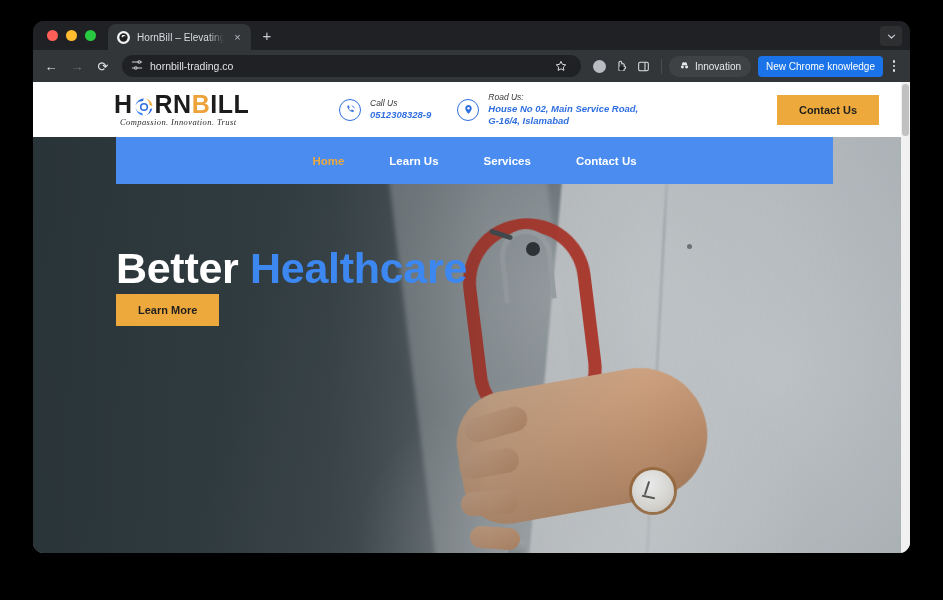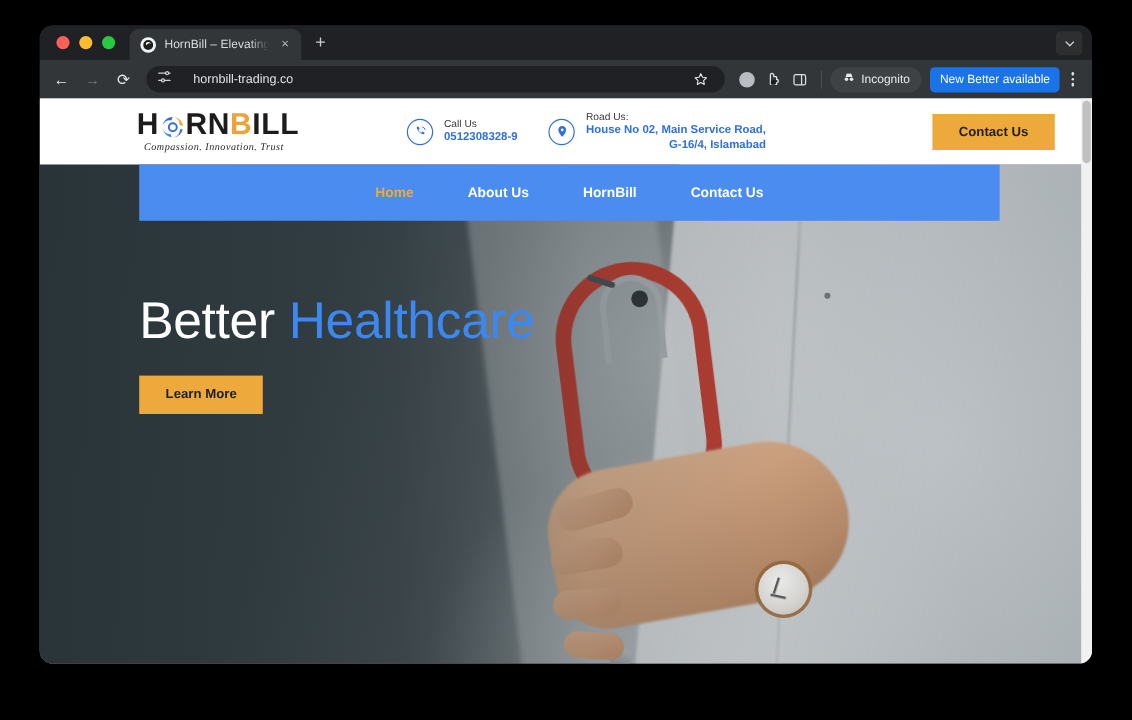--- a/index.html
+++ b/index.html
@@ -100,21 +100,21 @@
     flex: 0 0 auto;
   }
   .nav-btn.dim { color: #6d7073; }
 
   .omnibox {
     flex: 1 1 auto;
     height: 22px;
     background: #202124;
     border-radius: 11px;
     display: flex; align-items: center;
-    gap: 18px;
+    gap: 7px;
     padding: 0 10px 0 9px;
     margin: 0 7px 0 5px;
     min-width: 0;
   }
   .omnibox-url {
     color: #dfe1e5;
     font-size: 10.5px;
     white-space: nowrap; overflow: hidden;
   }
   .omnibox-spacer { flex: 1 1 auto; }
@@ -202,32 +202,33 @@
     margin-top: 0;
     padding-left: 6px;
     text-align: right;
   }
 
   .contact-group {
     display: flex; align-items: center;
     gap: 26px;
     flex: 1 1 auto;
     padding-left: 6px;
+    font-style: italic;
   }
   .contact-item { display: flex; align-items: center; gap: 9px; }
   .c-icon {
     width: 22px; height: 22px; border-radius: 50%;
     border: 1.3px solid #2f6fe0;
     display: flex; align-items: center; justify-content: center;
     flex: 0 0 22px;
   }
   .c-text { line-height: 1.25; }
   .c-label { font-size: 8.5px; color: #3a3a3a; }
   .c-value { font-size: 9.5px; color: #2f6fe0; font-weight: 700; }
-  .c-value.addr { max-width: 150px; text-align: right; }
+  .c-value.addr { max-width: 150px; }
 
   .contact-cta {
     background: #eda93c;
     color: #1f1f1f;
     font-size: 11px; font-weight: 700;
     padding: 9px 22px;
     border: none;
     flex: 0 0 auto;
     margin-left: auto;
     margin-right: 7px;
@@ -394,34 +395,33 @@
   
   .hero-content {
     position: absolute;
     left: 83px; top: 106px;
     width: 420px;
     z-index: 4;
   }
   .hero-h1 {
     font-size: 43px;
     line-height: 1.18;
-    font-weight: 400;
+    font-weight: 700;
     color: #ffffff;
     letter-spacing: -.3px;
   }
   .hero-h1 .hl { color: #3d87f0; }
   .hero-p {
     margin-top: 20px;
     width: 340px;
     color: #eceff1;
     font-size: 9.3px;
     line-height: 1.85;
   }
   .hero-cta {
-    margin-top: 19px;
     background: #eda93c;
     color: #1f1f1f;
     font-size: 11px; font-weight: 700;
     padding: 10px 22px;
     border: none;
   }
 
   
   .page-scrollbar {
     position: absolute;
@@ -512,24 +512,24 @@
     <span class="tb-divider"></span>
 
     <div class="incognito-pill">
       <span>
         <svg width="11" height="11" viewBox="0 0 14 14">
             <path d="M3.4 6.6 4.3 3.6c.2-.6.7-.9 1.3-.8l1.4.3 1.4-.3c.6-.1 1.1.2 1.3.8l.9 3z" fill="#e6e8ea"></path>
             <circle cx="4.3" cy="9" r="1.9" fill="#e6e8ea"></circle>
             <circle cx="9.7" cy="9" r="1.9" fill="#e6e8ea"></circle>
           </svg>
       </span>
-      <span>Incognito</span>
+      <span>Innovation</span>
     </div>
 
-    <div class="chrome-pill">New Better available</div>
+    <div class="chrome-pill">New Chrome knowledge</div>
 
     <div class="kebab">
         <i></i>
         <i></i>
         <i></i>
       </div>
   </div>
 
   <div class="viewport">
 
@@ -604,22 +604,22 @@
         <div class="finger f4"></div>
         <div class="watch-strap"></div>
         <div class="watch-face"></div>
         <div class="watch-hand wh1"></div>
         <div class="watch-hand wh2"></div>
       </div>
       <div class="hero-overlay"></div>
 
       <nav class="navbar">
         <a class="nav-link active">Home</a>
-        <a class="nav-link">About Us</a>
-        <a class="nav-link">HornBill</a>
+        <a class="nav-link">Learn Us</a>
+        <a class="nav-link">Services</a>
         <a class="nav-link">Contact Us</a>
       </nav>
 
       <div class="hero-content">
         <h1 class="hero-h1">
           <span>Better </span><span class="hl">Healthcare</span><br>
         </h1>
         <button class="hero-cta">Learn More</button>
       </div>
     </section>

